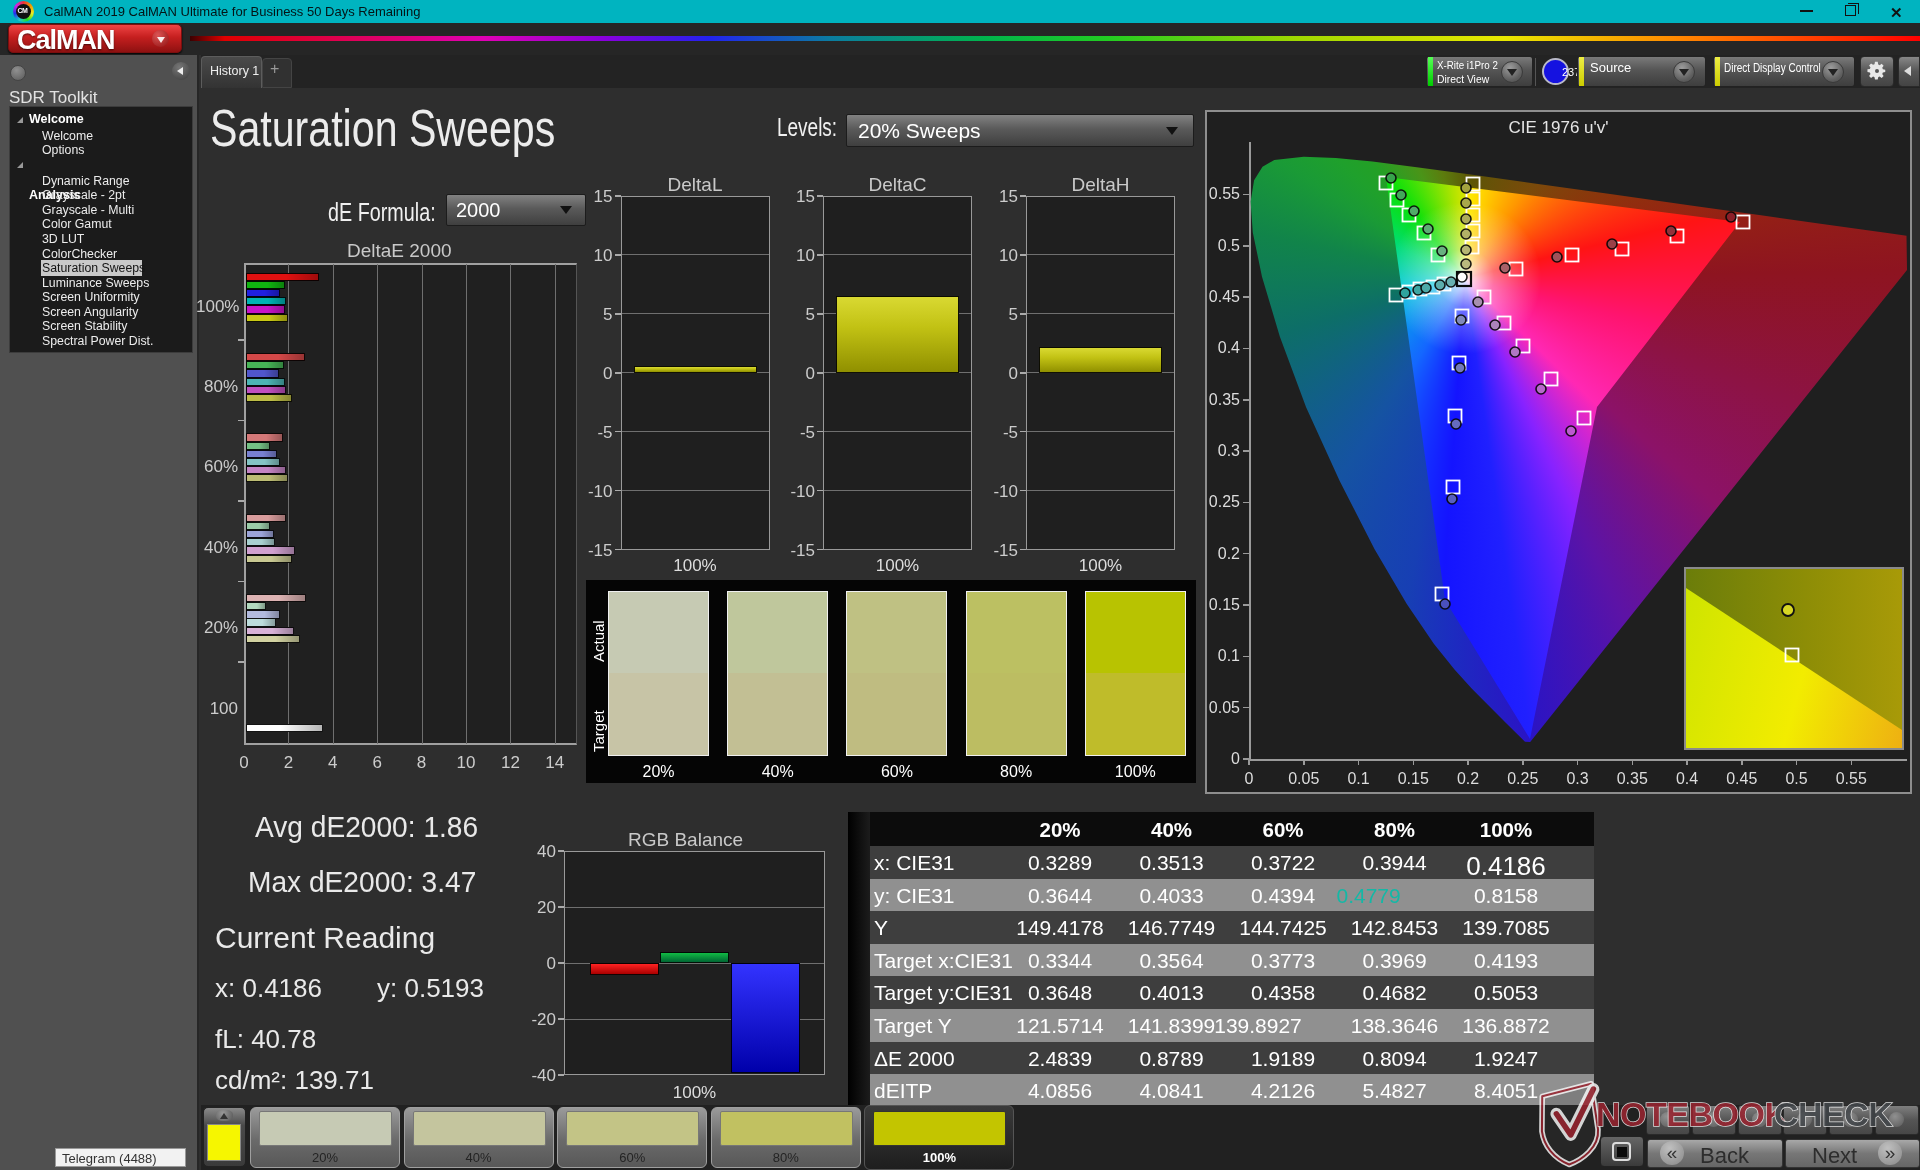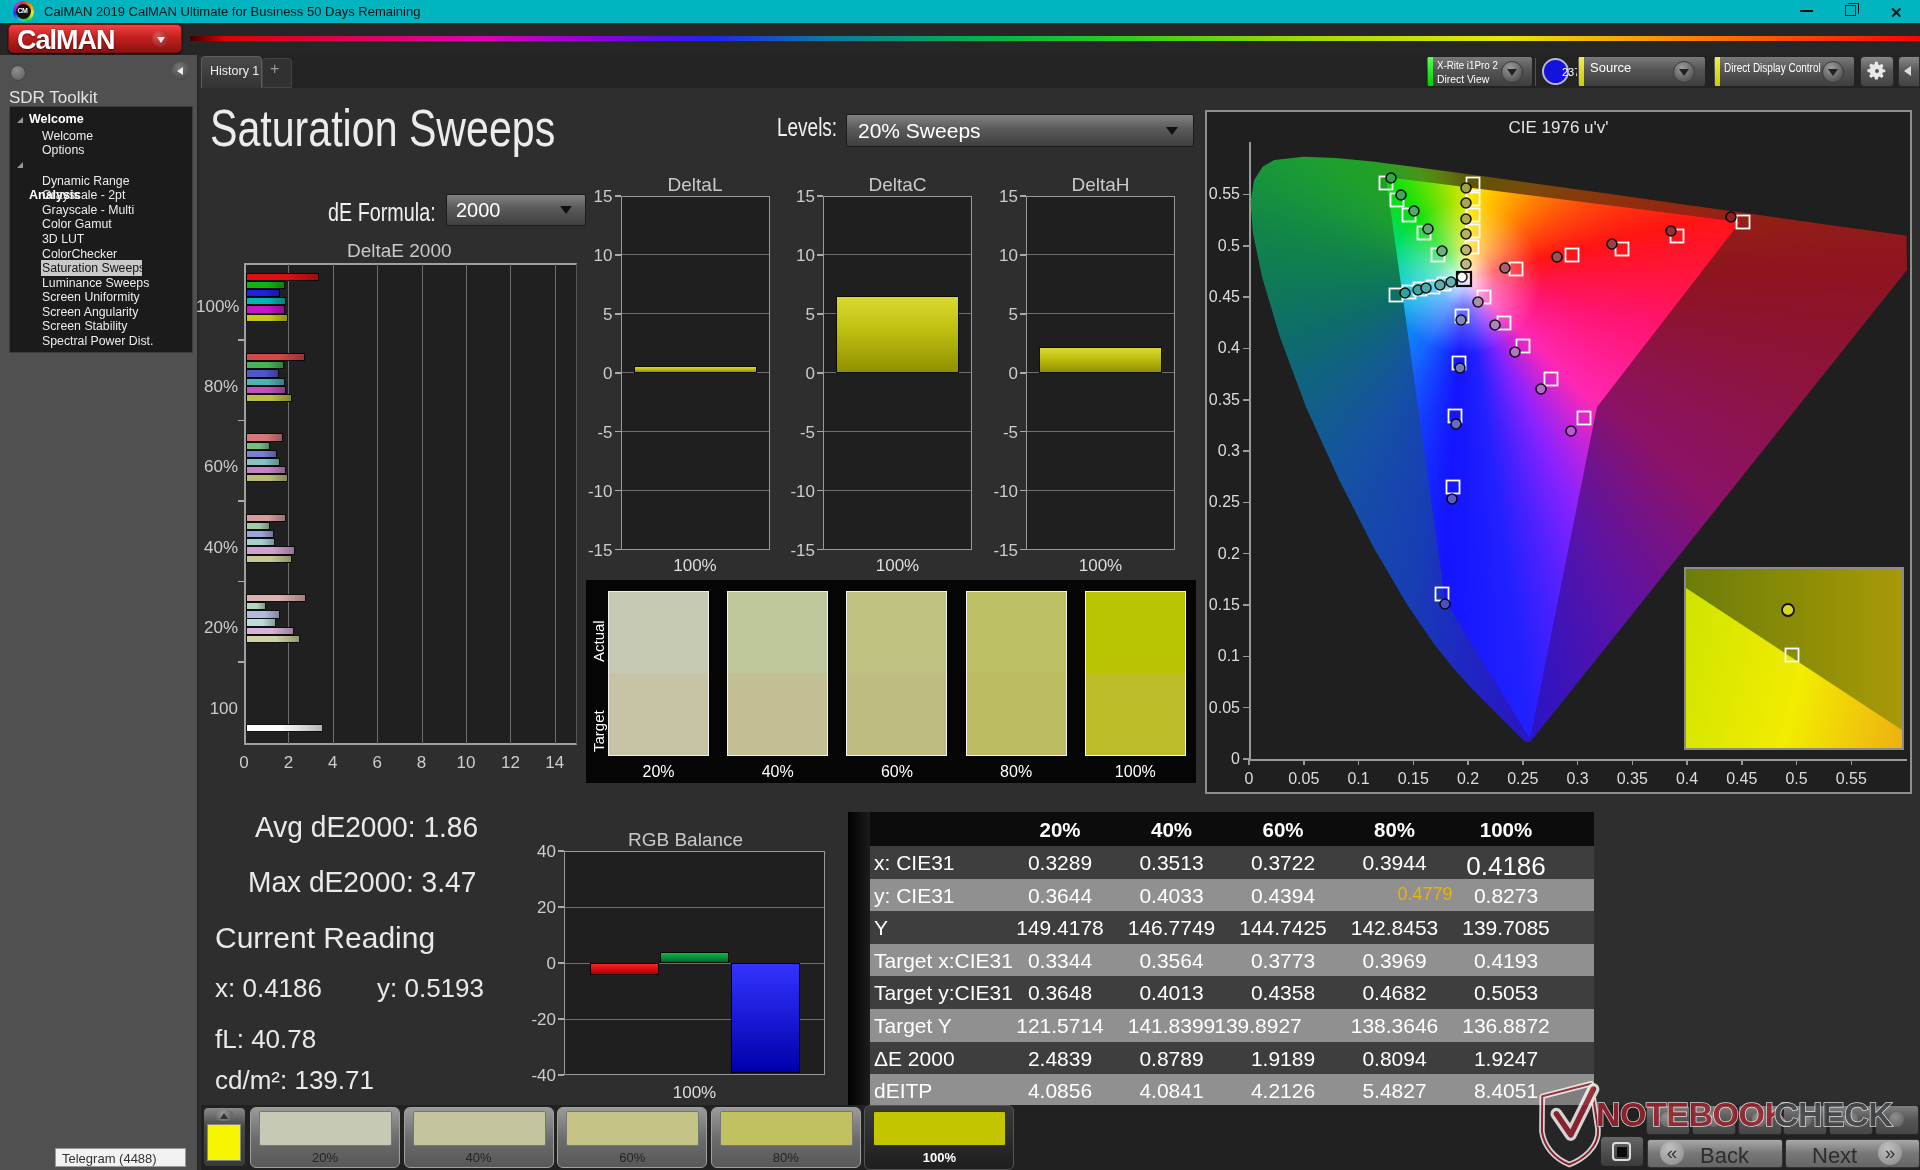--- a/index.html
+++ b/index.html
@@ -398,22 +398,22 @@
 <div style="left:1002px;top:851.0px;width:116px;height:22px;color:#fff;font-size:21px;text-align:center;">0.3289</div>
 <div style="left:1113.5px;top:851.0px;width:116px;height:22px;color:#fff;font-size:21px;text-align:center;">0.3513</div>
 <div style="left:1225px;top:851.0px;width:116px;height:22px;color:#fff;font-size:21px;text-align:center;">0.3722</div>
 <div style="left:1336.5px;top:851.0px;width:116px;height:22px;color:#fff;font-size:21px;text-align:center;">0.3944</div>
 <div style="left:1448px;top:851.0px;width:116px;height:22px;color:#fff;font-size:26px;text-align:center;">0.4186</div>
 <div style="left:848px;top:878.6px;width:746px;height:32.6px;background:#909090;"></div>
 <div class="t" style="left:874px;top:883.6px;color:#fff;font-size:21px;">y: CIE31</div>
 <div style="left:1002px;top:883.6px;width:116px;height:22px;color:#fff;font-size:21px;text-align:center;">0.3644</div>
 <div style="left:1113.5px;top:883.6px;width:116px;height:22px;color:#fff;font-size:21px;text-align:center;">0.4033</div>
 <div style="left:1225px;top:883.6px;width:116px;height:22px;color:#fff;font-size:21px;text-align:center;">0.4394</div>
-<div style="left:1336.5px;top:883.6px;width:116px;height:22px;color:#eab308;font-size:18px;text-align:right;">0.4779</div>
-<div style="left:1448px;top:883.6px;width:116px;height:22px;color:#fff;font-size:21px;text-align:center;">0.8273</div>
+<div style="left:1336.5px;top:883.6px;width:116px;height:22px;color:#14b8a6;font-size:21px;text-align:left;">0.4779</div>
+<div style="left:1448px;top:883.6px;width:116px;height:22px;color:#fff;font-size:21px;text-align:center;">0.8158</div>
 <div style="left:848px;top:911.2px;width:746px;height:32.6px;background:#3e3e3e;"></div>
 <div class="t" style="left:874px;top:916.2px;color:#fff;font-size:21px;">Y</div>
 <div style="left:1002px;top:916.2px;width:116px;height:22px;color:#fff;font-size:21px;text-align:center;">149.4178</div>
 <div style="left:1113.5px;top:916.2px;width:116px;height:22px;color:#fff;font-size:21px;text-align:center;">146.7749</div>
 <div style="left:1225px;top:916.2px;width:116px;height:22px;color:#fff;font-size:21px;text-align:center;">144.7425</div>
 <div style="left:1336.5px;top:916.2px;width:116px;height:22px;color:#fff;font-size:21px;text-align:center;">142.8453</div>
 <div style="left:1448px;top:916.2px;width:116px;height:22px;color:#fff;font-size:21px;text-align:center;">139.7085</div>
 <div style="left:848px;top:943.8px;width:746px;height:32.6px;background:#909090;"></div>
 <div class="t" style="left:874px;top:948.8px;color:#fff;font-size:21px;">Target x:CIE31</div>
 <div style="left:1002px;top:948.8px;width:116px;height:22px;color:#fff;font-size:21px;text-align:center;">0.3344</div>

